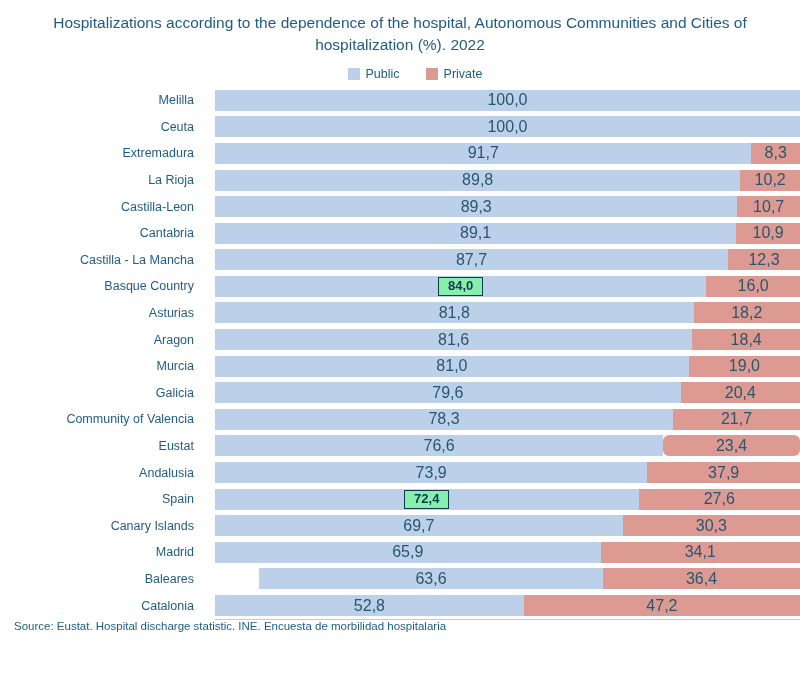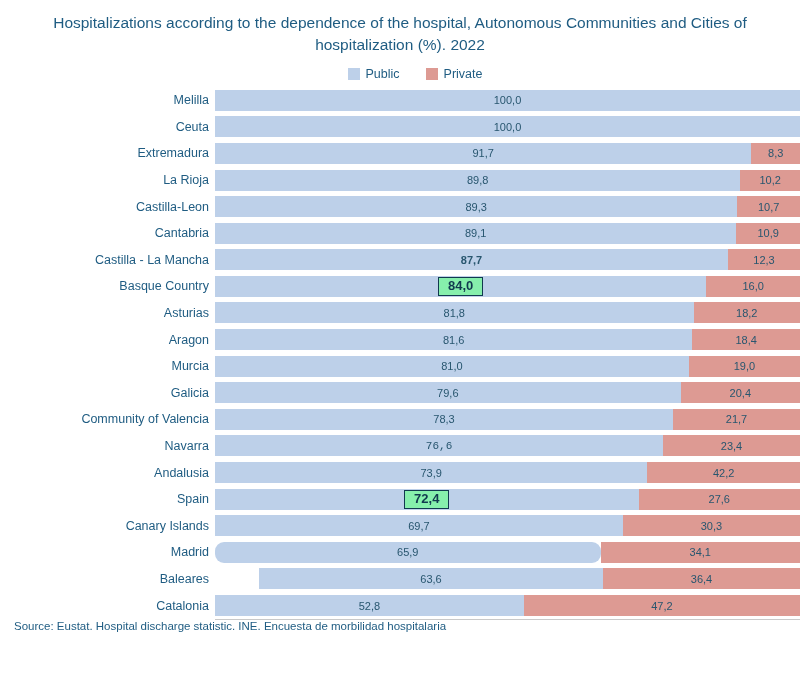--- a/index.html
+++ b/index.html
@@ -55,21 +55,21 @@
     padding: 0;
   }
   .row {
     display: flex;
     align-items: center;
     height: 26.6px;
   }
   .row-label {
     width: 215px;
     text-align: right;
-    padding-right: 6px;
+    padding-right: 21px;
     box-sizing: border-box;
     font-size: 12.5px;
     color: #1f5c82;
     white-space: nowrap;
     overflow: hidden;
   }
   .bars {
     position: relative;
     flex: 1;
     height: 21px;
@@ -84,21 +84,21 @@
     justify-content: center;
     box-sizing: border-box;
   }
   .seg-public {
     background: #bdd0e9;
   }
   .seg-private {
     background: #dd9a93;
   }
   .seg-value {
-    font-size: 11px;
+    font-size: 16px;
     color: #28566f;
     white-space: nowrap;
   }
   .seg-value.boxed {
     font-weight: bold;
     font-size: 13px;
     color: #12394f;
     border: 1.6px solid #12394f;
     background: #86efac;
     padding: 1px 9px;
@@ -189,21 +189,21 @@
             <span class="seg-value">89,1</span>
           </div>
           <div class="seg seg-private" style="width: 10.9%;">
             <span class="seg-value">10,9</span>
           </div>
         </div>
       </div>
       <div class="row">
         <div class="row-label">Castilla - La Mancha</div>
         <div class="bars">
-          <div class="seg seg-public" style="width: 87.7%; font-weight: bold;">
+          <div class="seg seg-public" style="width: 87.7%;">
             <span class="seg-value">87,7</span>
           </div>
           <div class="seg seg-private" style="width: 12.3%;">
             <span class="seg-value">12,3</span>
           </div>
         </div>
       </div>
       <div class="row">
         <div class="row-label">Basque Country</div>
         <div class="bars">
@@ -264,38 +264,38 @@
         <div class="bars">
           <div class="seg seg-public" style="width: 78.3%;">
             <span class="seg-value">78,3</span>
           </div>
           <div class="seg seg-private" style="width: 21.7%;">
             <span class="seg-value">21,7</span>
           </div>
         </div>
       </div>
       <div class="row">
-        <div class="row-label">Navarra</div>
-        <div class="bars">
-          <div class="seg seg-public" style="width: 76.6%; font-family: Liberation Mono, monospace;">
+        <div class="row-label">Eustat</div>
+        <div class="bars">
+          <div class="seg seg-public" style="width: 76.6%;">
             <span class="seg-value">76,6</span>
           </div>
-          <div class="seg seg-private" style="width: 23.4%;">
+          <div class="seg seg-private" style="width: 23.4%; border-radius: 6px;">
             <span class="seg-value">23,4</span>
           </div>
         </div>
       </div>
       <div class="row">
         <div class="row-label">Andalusia</div>
         <div class="bars">
           <div class="seg seg-public" style="width: 73.9%;">
             <span class="seg-value">73,9</span>
           </div>
           <div class="seg seg-private" style="width: 26.1%;">
-            <span class="seg-value">42,2</span>
+            <span class="seg-value">37,9</span>
           </div>
         </div>
       </div>
       <div class="row">
         <div class="row-label">Spain</div>
         <div class="bars">
           <div class="seg seg-public" style="width: 72.4%;">
             <span class="seg-value boxed">72,4</span>
           </div>
           <div class="seg seg-private" style="width: 27.6%;">
@@ -310,21 +310,21 @@
             <span class="seg-value">69,7</span>
           </div>
           <div class="seg seg-private" style="width: 30.3%;">
             <span class="seg-value">30,3</span>
           </div>
         </div>
       </div>
       <div class="row">
         <div class="row-label">Madrid</div>
         <div class="bars">
-          <div class="seg seg-public" style="width: 65.9%; border-radius: 9px;">
+          <div class="seg seg-public" style="width: 65.9%;">
             <span class="seg-value">65,9</span>
           </div>
           <div class="seg seg-private" style="width: 34.1%;">
             <span class="seg-value">34,1</span>
           </div>
         </div>
       </div>
       <div class="row">
         <div class="row-label">Baleares</div>
         <div class="bars">

